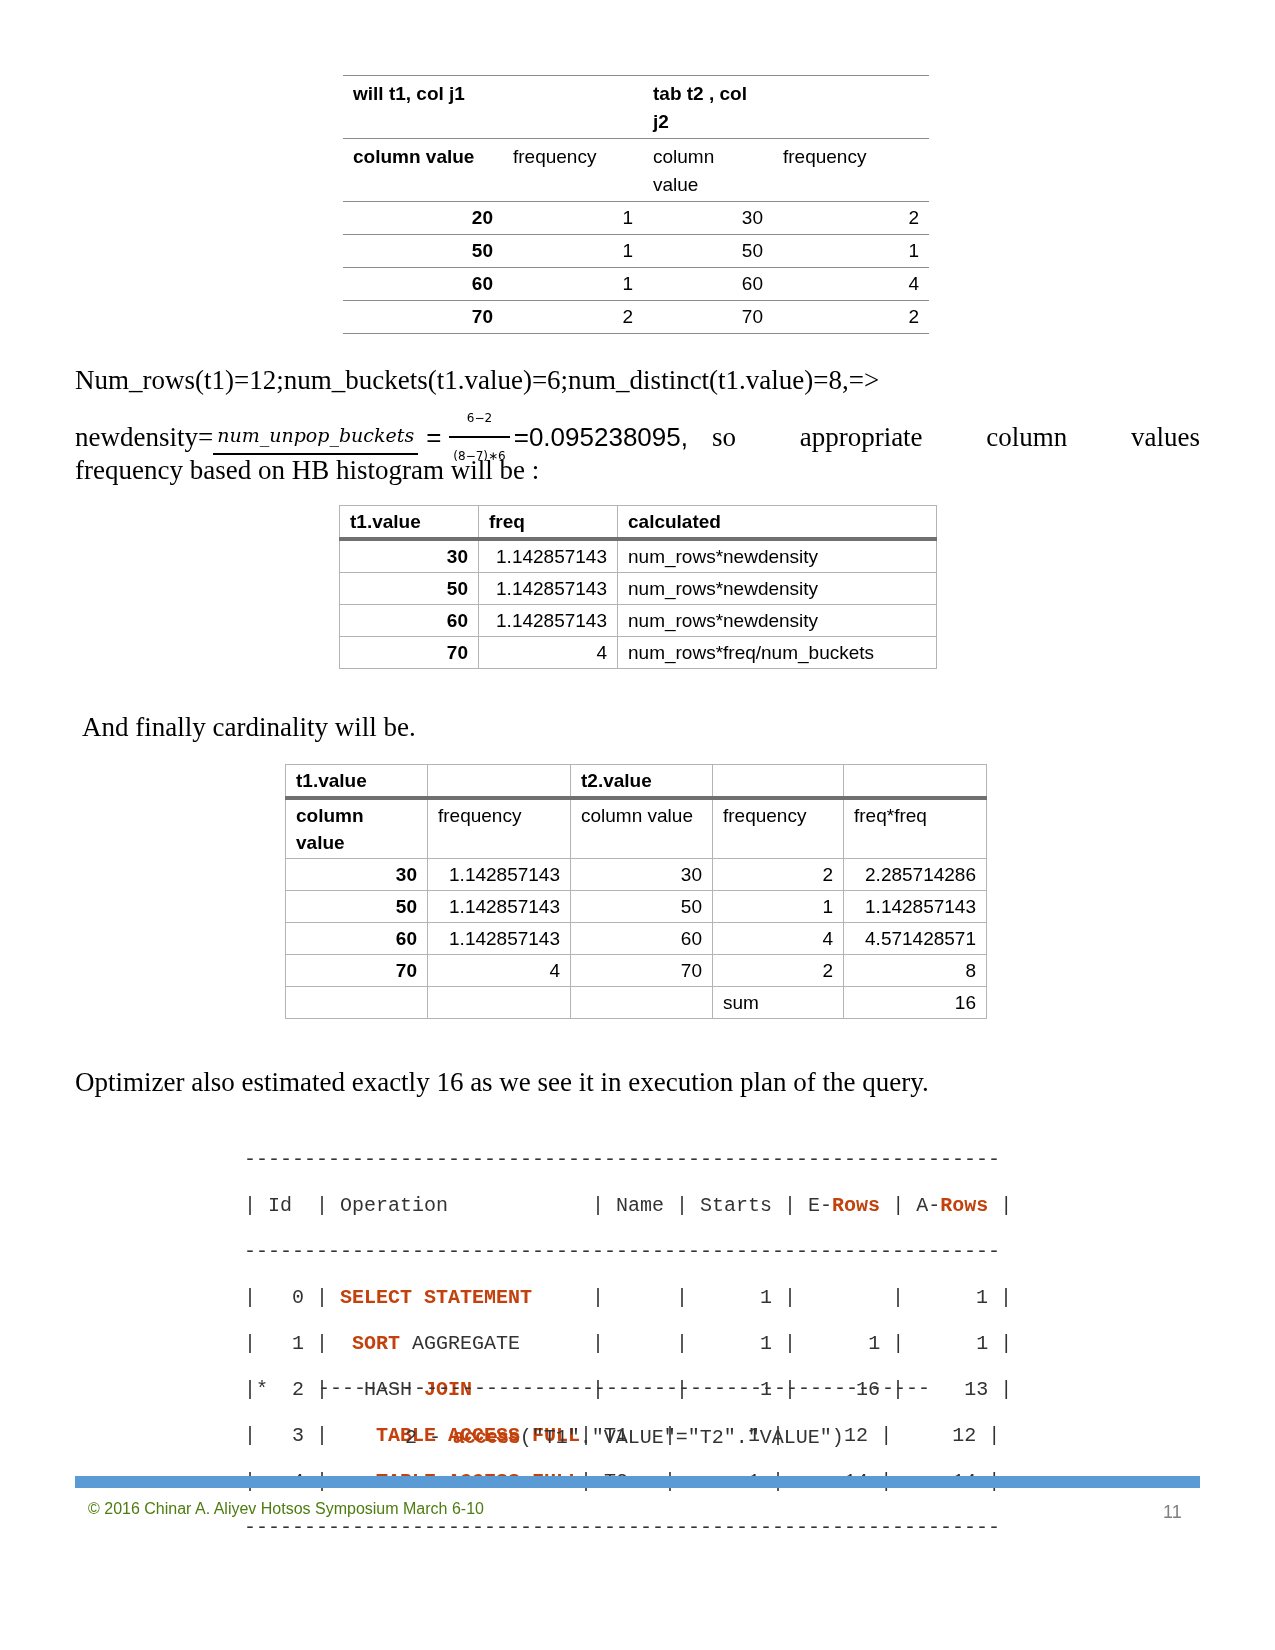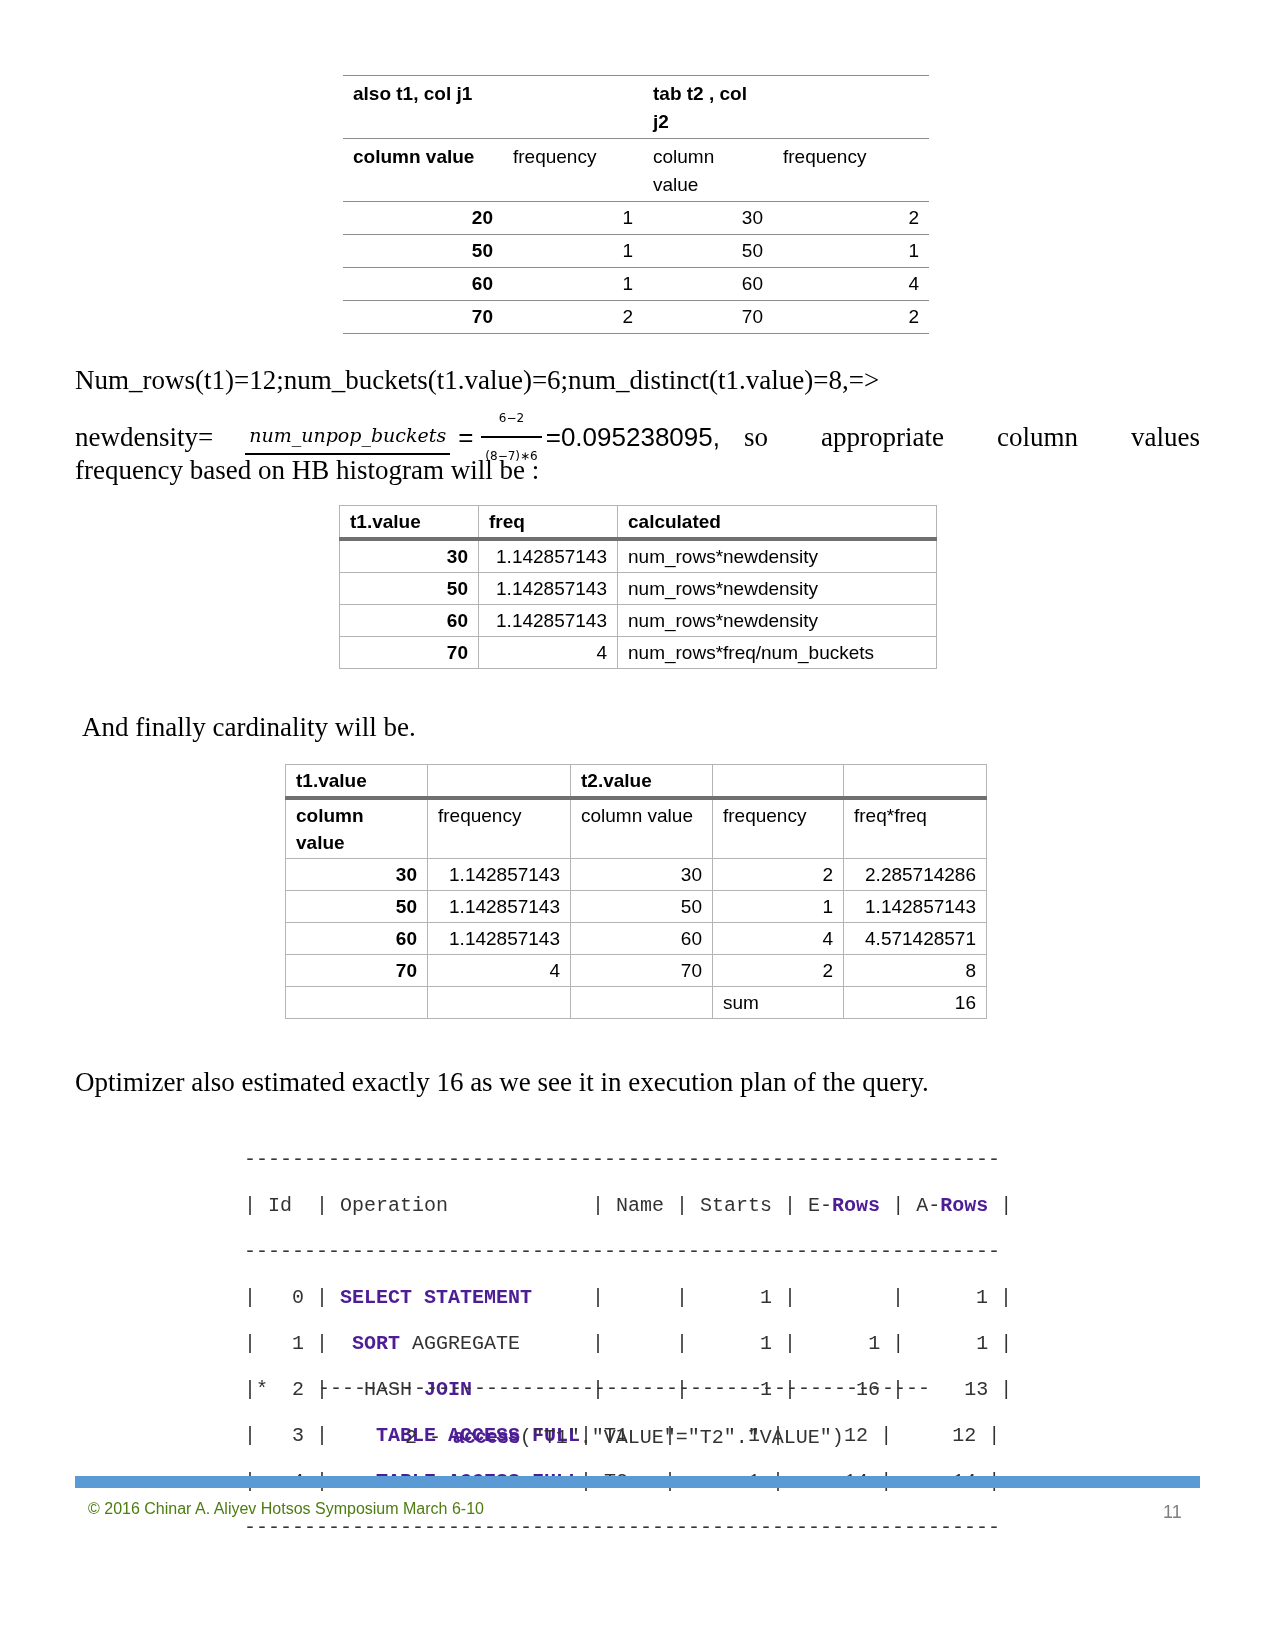--- a/index.html
+++ b/index.html
@@ -23,37 +23,37 @@
   .grid td { border:1.5px solid #b4b4b4; padding:2px 10px; line-height:27px; vertical-align:top; }
   .grid tr.hdr td { border-bottom:4px solid #707070; }
   .grid td.num { text-align:right; }
   #t2 { left:339px; top:505px; width:598px; }
   #t3 { left:285px; top:764px; width:702px; }
 
   .para { font-size:27px; line-height:32px; }
   .frac { display:inline-block; vertical-align:middle; text-align:center; }
   .frac .n { display:block; padding:0 4px 2px 4px; border-bottom:2px solid #000; }
   .frac .d { display:block; padding:2px 4px 0 4px; }
-  .math-i { font-family:"DejaVu Serif", serif; font-style:italic; font-size:19px;margin-left:32px; }
+  .math-i { font-family:"DejaVu Serif", serif; font-style:italic; font-size:19px; }
   .math-s { font-family:"DejaVu Sans", sans-serif; font-size:12px; }
 
   .plan { font-size:20px; line-height:23px; white-space:pre; color:#333; }
-  .plan b { color:#4c1d95; }
+  .plan b { color:#c2410c; }
 
   #footer-bar { left:75px; top:1476px; width:1125px; height:12px; background:#5b9bd5; }
   #footer-text { left:88px; top:1500px; font-size:16px; color:#4d7c0f; }
   #page-number { left:1163px; top:1502px; font-size:18px; color:#7f7f7f; }
 </style>
 </head>
 <body>
 
 <table id="t1" class="abs sans">
   <tbody>
       <tr>
-    <td class="bold" style="width:140px">also t1, col j1</td>
+    <td class="bold" style="width:140px">will t1, col j1</td>
     <td style="width:120px"></td>
     <td class="bold" style="width:110px">tab t2 , col j2</td>
     <td></td>
   </tr>
   <tr>
     <td class="bold">column value</td>
     <td>frequency</td>
     <td>column value</td>
     <td>frequency</td>
   </tr>

